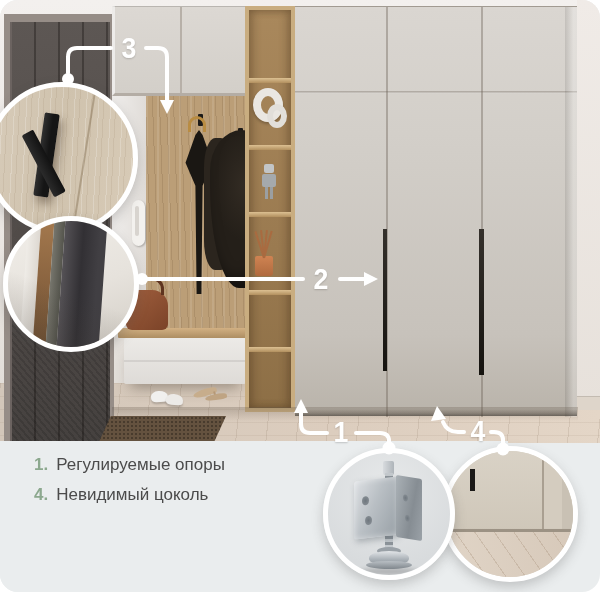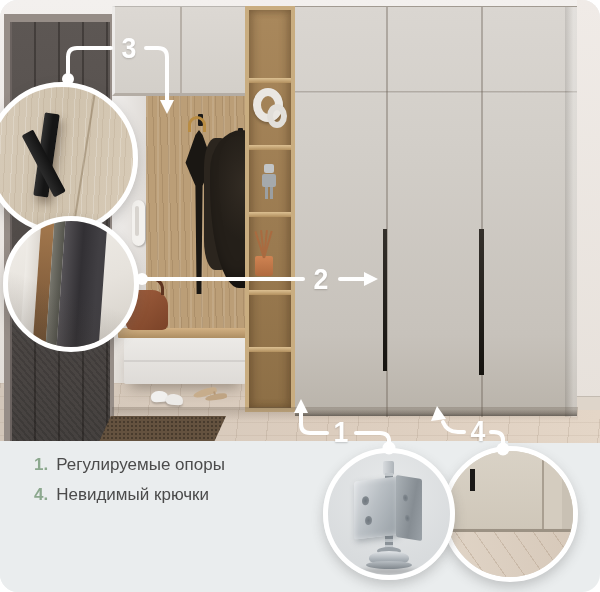--- a/index.html
+++ b/index.html
@@ -232,21 +232,21 @@
     <div class="floor-shadow"></div>
     <div class="doormat"></div>
     <div class="sneaker-1"></div>
     <div class="sneaker-2"></div>
     <div class="heel-1"></div>
     <div class="heel-2"></div>
   </div>
 
   <div class="panel">
     <div class="feature f1"><span class="num">1.</span><span class="txt">Регулируемые опоры</span></div>
-    <div class="feature f3"><span class="num">4.</span><span class="txt">Невидимый крючки</span></div>
+    <div class="feature f3"><span class="num">4.</span><span class="txt">Невидимый цоколь</span></div>
   </div>
 
   <div class="inset inset-plinth">
     <div class="pl-door"></div>
     <div class="pl-notch"></div>
     <div class="pl-gap"></div>
     <div class="pl-door2"></div>
     <div class="pl-corner"></div>
     <div class="pl-edge"></div>
     <div class="pl-floor"></div>

